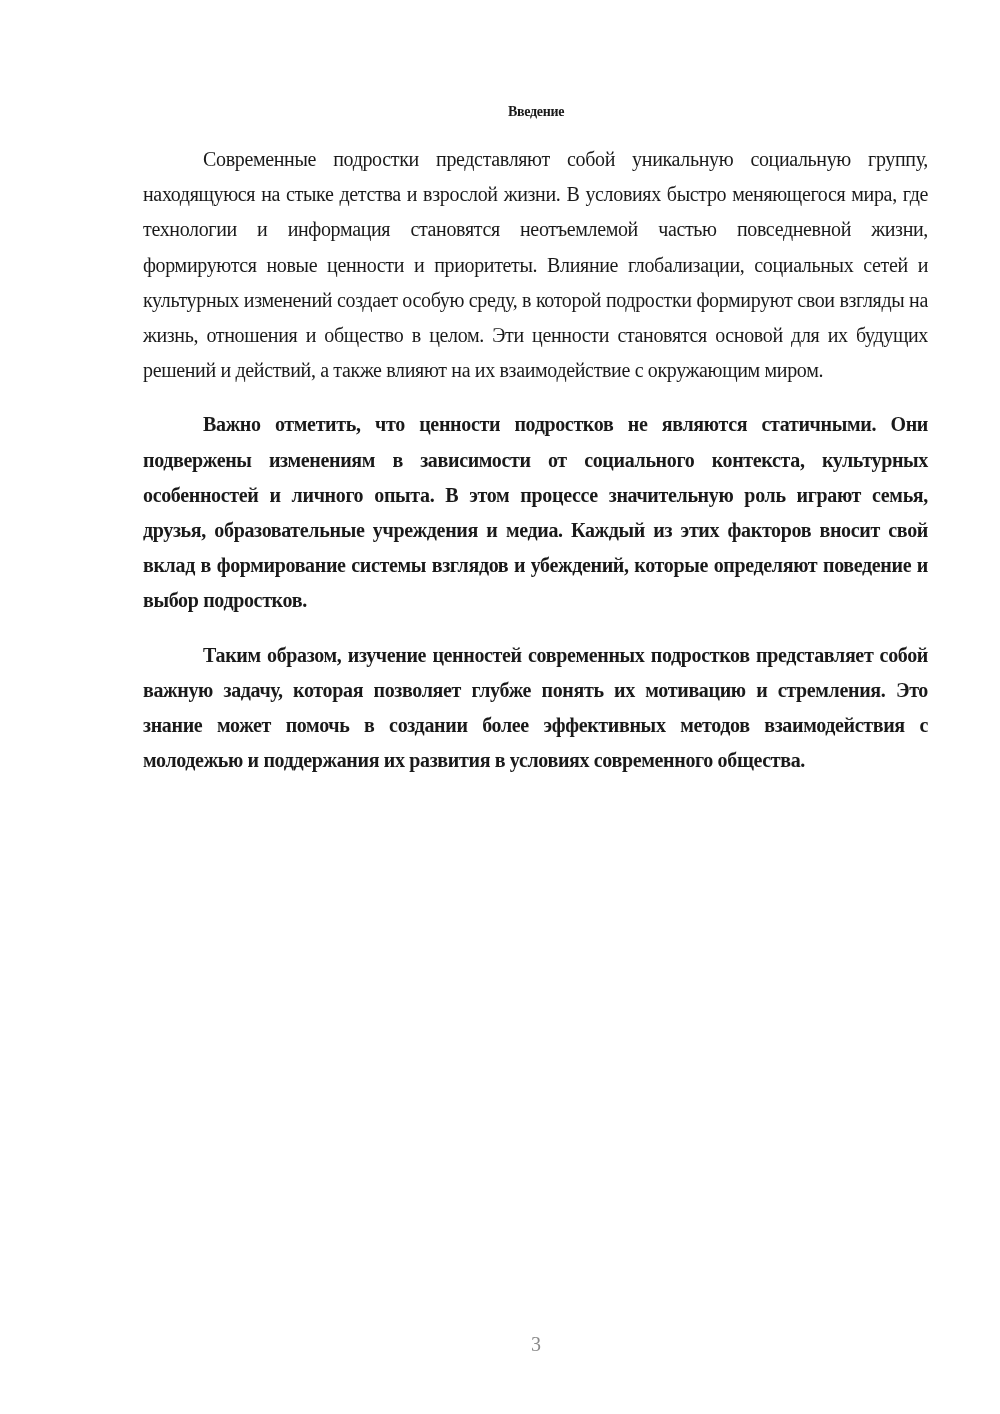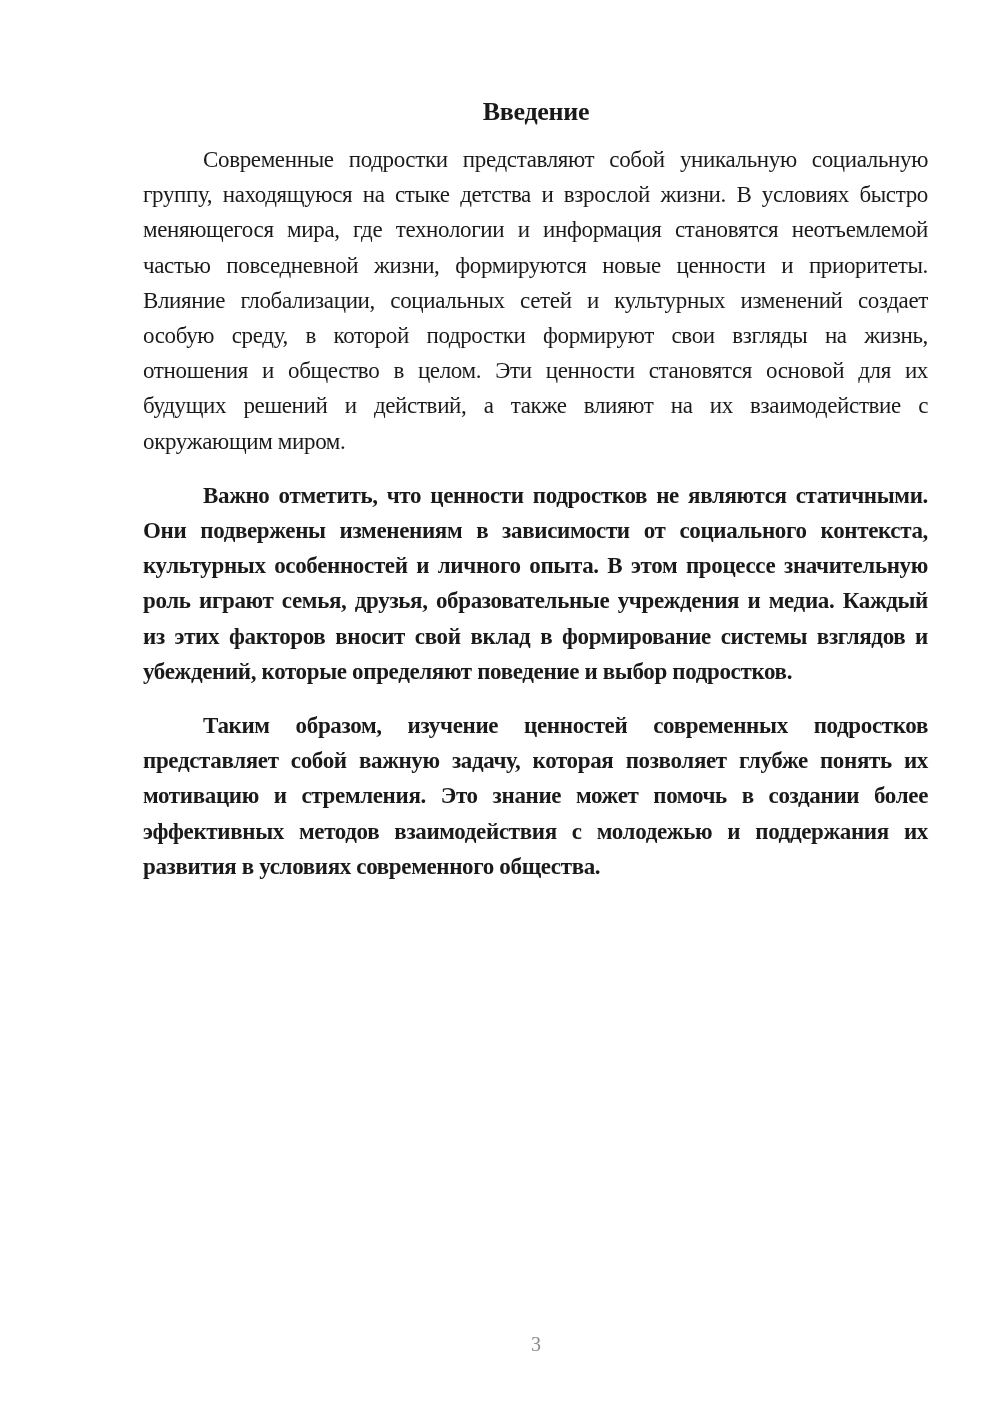--- a/index.html
+++ b/index.html
@@ -24,33 +24,33 @@
     }
     .heading {
       position: absolute;
       top: 98px;
       left: 0;
       width: 1000px;
       padding-left: 72px;
       box-sizing: border-box;
       text-align: center;
       font-weight: bold;
-      font-size: 26px;
+      font-size: 14px;
       line-height: 28px;
       letter-spacing: -0.3px;
     }
     .body-text {
       position: absolute;
       left: 143px;
       top: 142px;
       width: 785px;
     }
     .para {
       margin: 0;
-      font-size: 23px;
+      font-size: 20px;
       line-height: 35.2px;
       text-align: justify;
       text-indent: 60px;
       letter-spacing: -0.35px;
       word-spacing: 0px;
     }
     .para + .para {
       margin-top: 19px;
       font-weight: bold;
     }

